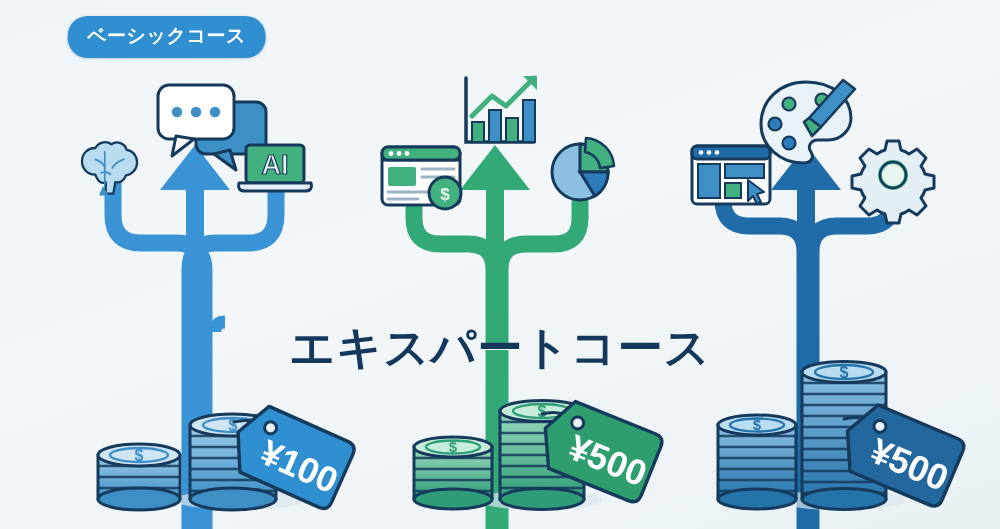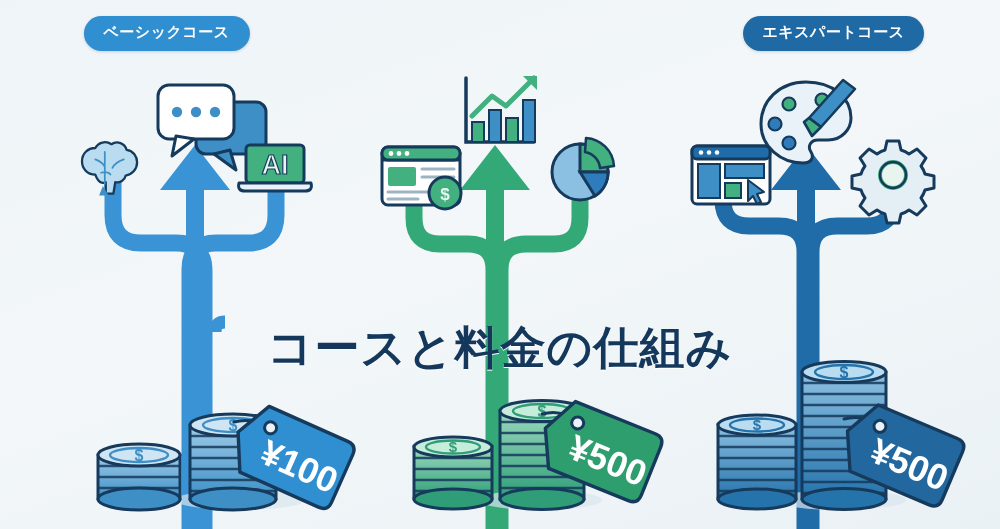--- a/index.html
+++ b/index.html
@@ -9,21 +9,21 @@
     font-family:"Liberation Sans","DejaVu Sans",sans-serif;
   }
   #stage{position:relative;width:1000px;height:529px;
     background:linear-gradient(160deg,#eef4f8 0%,#f3f7f9 45%,#eaf1f5 100%);}
   .col{position:absolute;top:0;width:333px;height:529px;}
   #col1{left:0;} #col2{left:333px;} #col3{left:667px;}
 
   
   .pill{position:absolute;top:16px;left:50%;transform:translateX(-50%);
     border-radius:20px;padding:7px 20px 9px;white-space:nowrap;
-    color:#fff;font-size:15px;font-weight:700;letter-spacing:.5px;
+    color:#fff;font-size:19px;font-weight:700;letter-spacing:.5px;
     box-shadow:0 1px 3px rgba(20,50,80,.18);}
   #pill1{background:#2f8fd0;}
   #pill2{background:#37a776;}
   #pill3{background:#1f6aa5;}
 
   
   #art{position:absolute;inset:0;width:1000px;height:529px;}
 
   
   #title{position:absolute;left:0;right:0;top:318px;text-align:center;
@@ -255,19 +255,16 @@
         <path d="M858 422 h86 q10 0 10 10 v52 q0 10 -10 10 h-86 l-18 -36 z" fill="#22689f" stroke="#163a5c" stroke-width="3.4" stroke-linejoin="round"></path>
         <circle cx="868" cy="441" r="6" fill="#e8f2f8" stroke="#163a5c" stroke-width="3"></circle>
         <text x="910" y="477" font-family="'Liberation Sans',sans-serif" font-size="36" font-weight="700" fill="#ffffff" text-anchor="middle">¥500</text>
       </g>
     </g>
   </svg>
 
   <div class="col" id="col1">
     <div class="pill" id="pill1">ベーシックコース</div>
   </div>
-  <div class="col" id="col3">
-    <div class="pill" id="pill3">エキスパートコース</div>
-  </div>
-
-  <div id="title">コースと料金の仕組み</div>
+
+  <div id="title">エキスパートコース</div>
 
 </div>
 
 </body></html>

